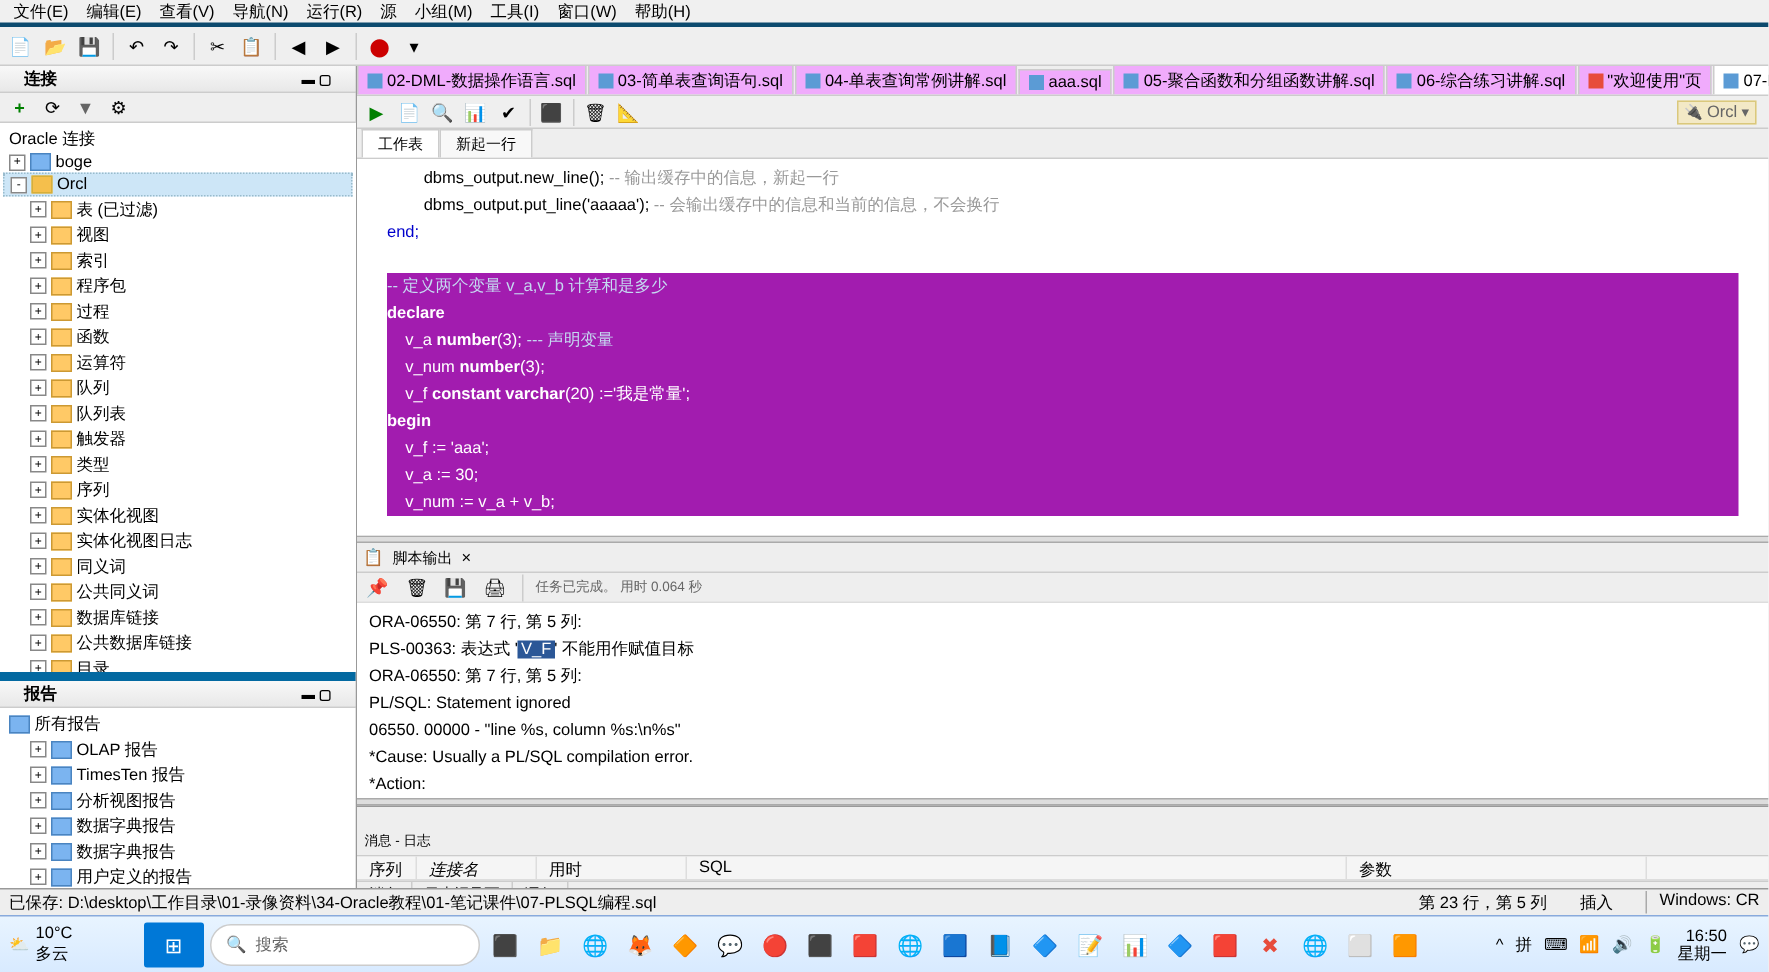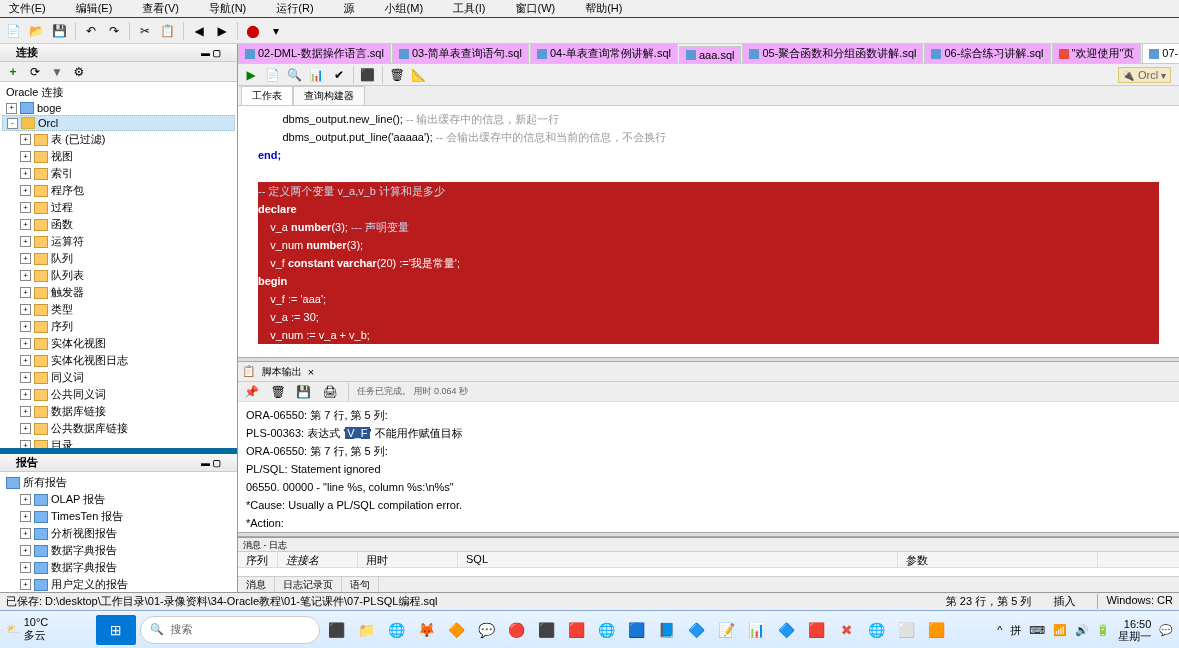--- a/index.html
+++ b/index.html
@@ -1,17 +1,17 @@
 <!DOCTYPE html>
 <html><head>
 <meta charset="utf-8">
 <style>
 *{margin:0;padding:0;box-sizing:border-box;font-family:"Microsoft YaHei",Arial,sans-serif;font-size:11px}
 body{width:1179px;height:648px;background:#f0f0f0;overflow:hidden;display:flex;flex-direction:column}
-.menubar{height:18px;background:#f0f0f0;border-bottom:1px solid #0c4a6e;display:flex;align-items:center;padding:0 4px;gap:20px}
+.menubar{height:18px;background:#f0f0f0;border-bottom:3px solid #0c4a6e;display:flex;align-items:center;padding:0 4px;gap:2px}
 .menubar span{padding:2px 5px;cursor:pointer}
 .toolbar{height:26px;background:#efefef;border-bottom:1px solid #ccc;display:flex;align-items:center;padding:0 4px;gap:3px}
 .tbtn{width:20px;height:20px;border:1px solid transparent;display:flex;align-items:center;justify-content:center;cursor:pointer;font-size:12px}
 .sep{width:1px;height:18px;background:#ccc;margin:0 2px}
 .main-area{flex:1;display:flex;min-height:0}
 .left-panel{width:238px;display:flex;flex-direction:column;border-right:1px solid #999}
 .panel-header{height:18px;background:linear-gradient(#f8f8f8,#e8e8e8);border-bottom:1px solid #ccc;padding:2px 16px;font-weight:bold;display:flex;justify-content:space-between;align-items:center}
 .panel-toolbar{height:20px;background:#efefef;border-bottom:1px solid #ccc;display:flex;align-items:center;padding:0 3px;gap:2px}
 .tree{flex:1;background:#fff;overflow:auto;padding:2px}
 .tree-item{display:flex;align-items:center;padding:1px 2px;white-space:nowrap;cursor:pointer}
@@ -29,35 +29,35 @@
 .tab.active{background:#fff}
 .tab-ico{width:10px;height:10px;background:#5b9bd5}
 .tab-ico.red{background:#e74c3c}
 .editor-toolbar{height:22px;background:#efefef;border-bottom:1px solid #ccc;display:flex;align-items:center;padding:0 3px;gap:2px}
 .sub-tabs{height:20px;background:#eee;border-bottom:1px solid #ccc;display:flex;align-items:flex-end;padding-left:3px}
 .subtab{padding:2px 10px;border:1px solid #ccc;border-bottom:none;background:#f8f8f8;cursor:pointer;font-size:10px}
 .subtab.active{background:#fff}
 .editor{flex:1;background:#fff;overflow:auto;position:relative}
 .editor-content{padding:4px 20px;font-family:Consolas,monospace;font-size:12px;line-height:18px}
 .code-line{white-space:pre}
-.highlight-block{background:#b91c1c;color:#fff}
+.highlight-block{background:#a21caf;color:#fff}
 .highlight-block .kw{color:#fff;font-weight:bold}
 .highlight-block .comment{color:#c5d9f1}
-.kw2{color:#0000cc;font-weight:bold}
+.kw2{color:#0000cc;font-weight:normal}
 .comment2{color:#999}
 .func{color:#000}
 .splitter-h{height:5px;background:#ddd;border-top:1px solid #aaa;border-bottom:1px solid #aaa;cursor:row-resize}
 .output-section{height:170px;display:flex;flex-direction:column;background:#fff}
 .output-header{height:20px;background:#eee;border-bottom:1px solid #ccc;display:flex;align-items:center;padding:0 4px;gap:6px}
 .output-header .lbl{font-size:10px}
 .output-header .tiny{font-size:9px;color:#666}
 .output-body{flex:1;padding:4px 8px;font-family:"Microsoft YaHei",Consolas,monospace;font-size:12px;line-height:18px;overflow:auto;color:#000}
 .vf-sel{background:#2b5797;color:#fff;padding:0 2px}
 .bottom-output{height:55px;border-top:1px solid #999;display:flex;flex-direction:column}
-.bo-header{height:14px;background:#eee;border-bottom:1px solid #ccc;padding:1px 5px;font-size:9px}
+.bo-header{height:14px;background:#eee;border-bottom:1px solid #ccc;padding:16px 5px;font-size:9px}
 .bo-cols{height:16px;background:#f5f5f5;border-bottom:1px solid #ddd;display:flex;font-size:10px}
 .bo-col{padding:1px 8px;border-right:1px solid #ddd}
 .bo-tabs{height:16px;background:#eee;display:flex;border-top:1px solid #ccc}
 .bo-tab{padding:1px 8px;border-right:1px solid #ccc;font-size:10px;cursor:pointer}
 .statusbar{height:18px;background:#eee;border-top:1px solid #999;display:flex;align-items:center;padding:0 6px;font-size:10px;justify-content:space-between}
 .statusbar .right-info{display:flex;gap:22px}
 .taskbar{height:38px;background:linear-gradient(#e8f4ff,#d8eaff);border-top:1px solid #88aadd;display:flex;align-items:center;padding:0 6px;gap:4px}
 .win-start{width:40px;height:30px;background:#0078d7;display:flex;align-items:center;justify-content:center;color:#fff;font-size:14px;border-radius:2px}
 .search-box{width:180px;height:28px;background:#fff;border:1px solid #ccc;border-radius:14px;display:flex;align-items:center;padding:0 10px;gap:6px;font-size:11px;color:#666}
 .task-icon{width:26px;height:26px;display:flex;align-items:center;justify-content:center;border-radius:3px;font-size:14px}
@@ -317,21 +317,21 @@
       <div class="tbtn">✔</div>
       <div class="sep"></div>
       <div class="tbtn">⬛</div>
       <div class="sep"></div>
       <div class="tbtn">🗑</div>
       <div class="tbtn">📐</div>
       <span class="conn-label">🔌 <span>Orcl</span> ▾</span>
     </div>
     <div class="sub-tabs">
       <div class="subtab active">工作表</div>
-      <div class="subtab">查询构建器</div>
+      <div class="subtab">新起一行</div>
     </div>
 
     <div class="editor">
       <div class="editor-content" id="editor-content">
           <div class="code-line">        <span class="func">dbms_output.new_line();</span><span class="comment2"> -- 输出缓存中的信息，新起一行</span></div>
           <div class="code-line">        <span class="func">dbms_output.put_line('aaaaa');</span><span class="comment2"> -- 会输出缓存中的信息和当前的信息，不会换行</span></div>
           <div class="code-line"><span class="kw2">end;</span></div>
           <div class="code-line">&nbsp;</div>
           <div class="code-line highlight-block"><span class="comment">-- 定义两个变量 v_a,v_b 计算和是多少</span></div>
           <div class="code-line highlight-block"><span class="kw">declare</span></div>

